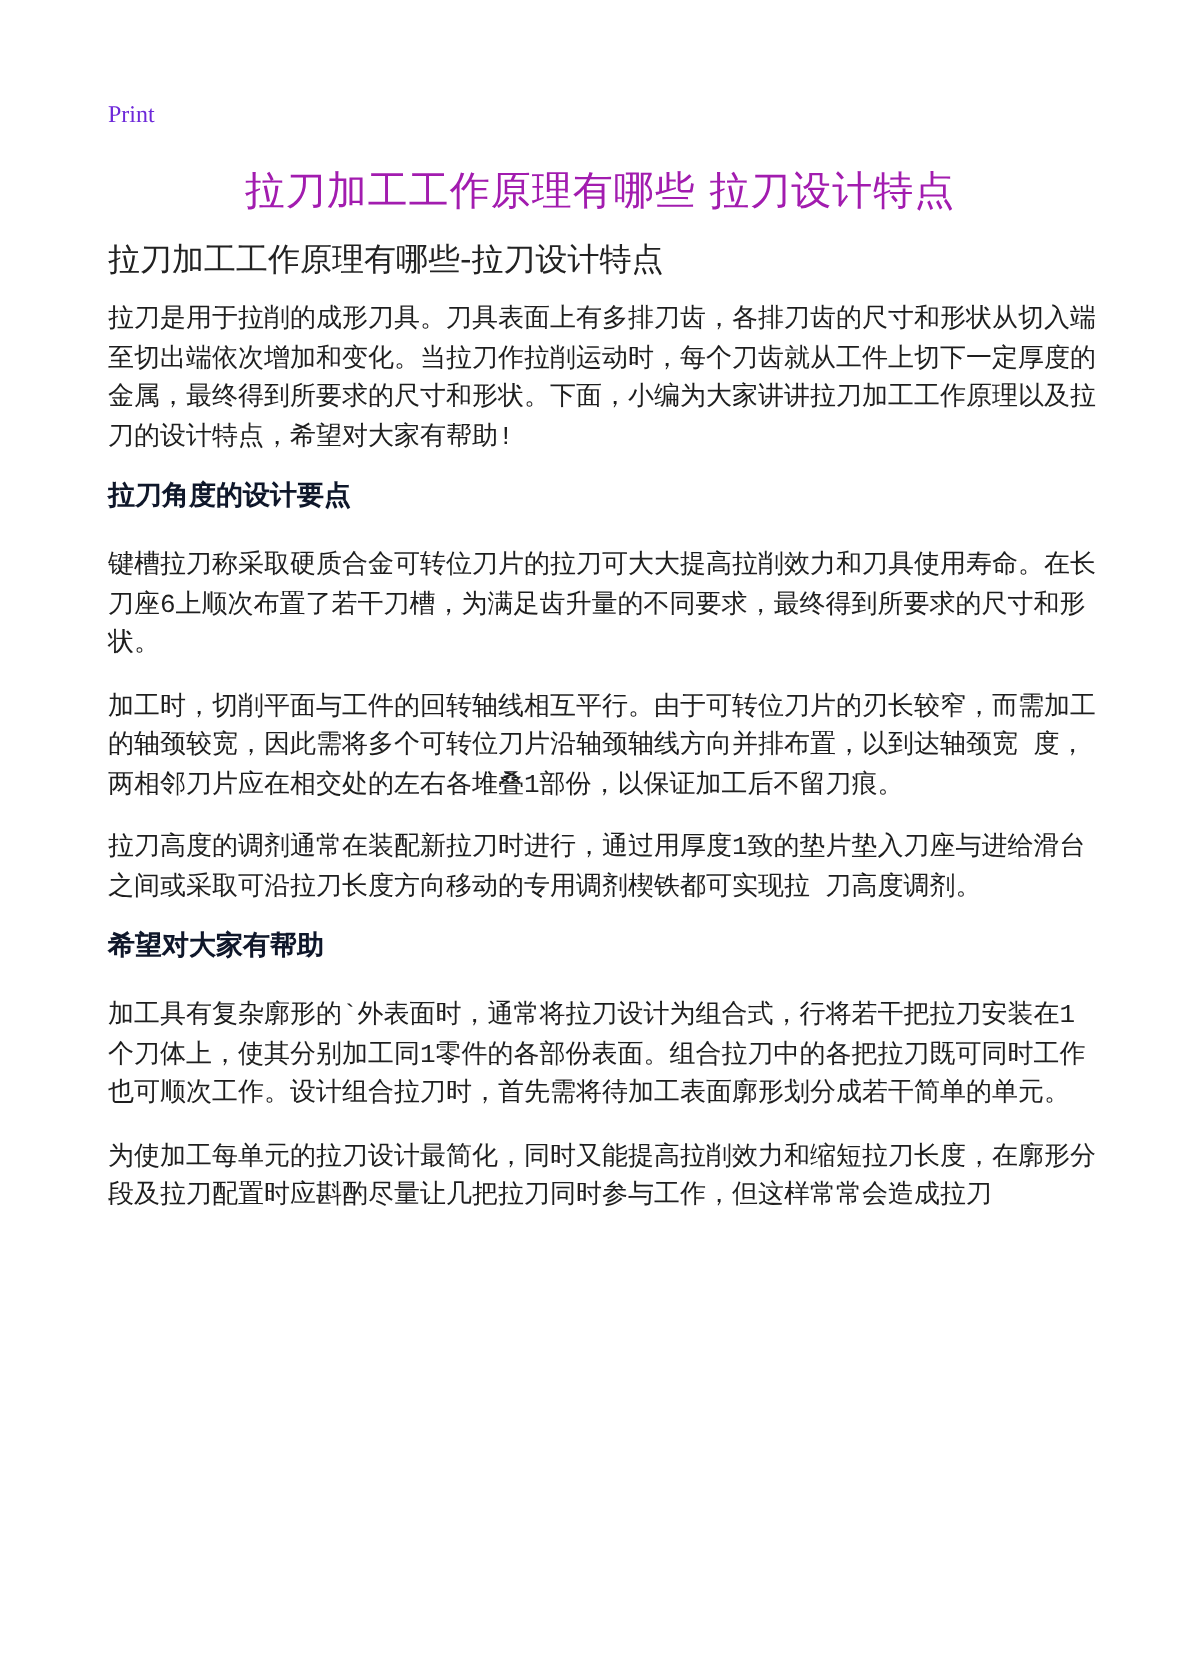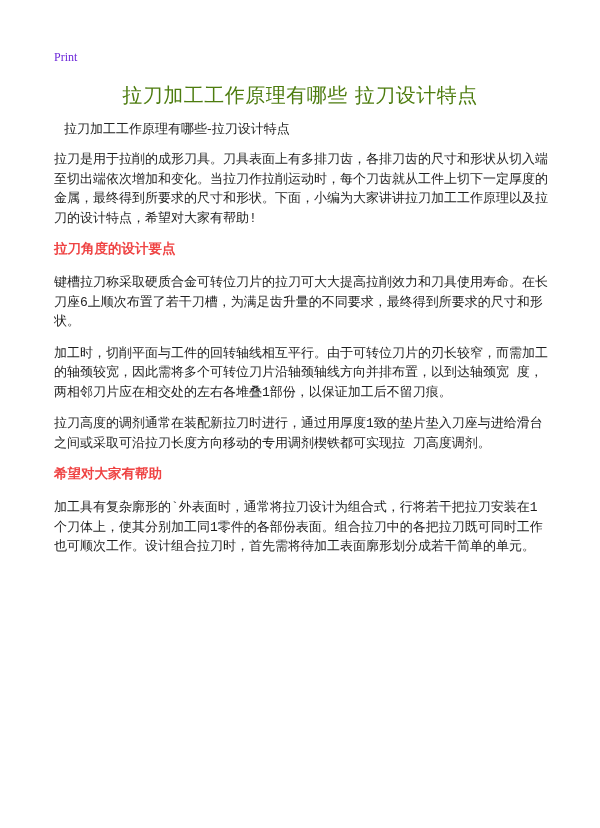--- a/index.html
+++ b/index.html
@@ -1,35 +1,36 @@
 <!DOCTYPE html>
 <html><head>
 <meta charset="utf-8">
 <style>
   html, body { margin: 0; padding: 0; background: #ffffff; }
   body { width: 600px; height: 828px; overflow: hidden; position: relative; color: #1a1a1a; }
   .print-link { position: absolute; left: 54px; top: 50px; font-family: "Liberation Serif", serif; font-size: 12px; color: #6d28d9; text-decoration: none; }
-  .title { position: absolute; left: 0; width: 600px; top: 82px; text-align: center; font-family: "DejaVu Sans", sans-serif; font-size: 20px; color: #4d7c0f; margin: 0; font-weight: normal; letter-spacing: 0.5px; }
-  .subtitle { position: absolute; left: 64px; top: 120px; font-family: "DejaVu Sans", sans-serif; font-size: 13px; color: #222; margin: 0; }
+  .title { position: absolute; left: 0; width: 600px; top: 82px; text-align: center; font-family: "DejaVu Sans", sans-serif; font-size: 20px; color: #a21caf; margin: 0; font-weight: normal; letter-spacing: 0.5px; }
+  .subtitle { position: absolute; left: 54px; top: 120px; font-family: "DejaVu Sans", sans-serif; font-size: 16px; color: #222; margin: 0; }
   .body { position: absolute; left: 54px; top: 150px; width: 494px; font-family: Liberation Mono, monospace; font-size: 13px; line-height: 19.5px; color: #1e1e1e; }
   .body p { margin: 0 0 12px 0; }
-  .body h2 { font-size: 13.5px; font-weight: bold; margin: 2px 0 14px 0; color: #ef4444; line-height: 19px; }
+  .body h2 { font-size: 13.5px; font-weight: bold; margin: 2px 0 14px 0; color: #0f172a; line-height: 19px; }
 </style>
 </head>
 <body>
 
 <a class="print-link" href="#">Print</a>
 
 <h1 class="title">拉刀加工工作原理有哪些  拉刀设计特点</h1>
 
 <div class="subtitle">拉刀加工工作原理有哪些-拉刀设计特点</div>
 
 <div class="body">
   <p>拉刀是用于拉削的成形刀具。刀具表面上有多排刀齿，各排刀齿的尺寸和形状从切入端至切出端依次增加和变化。当拉刀作拉削运动时，每个刀齿就从工件上切下一定厚度的金属，最终得到所要求的尺寸和形状。下面，小编为大家讲讲拉刀加工工作原理以及拉刀的设计特点，希望对大家有帮助!</p>
 
   <h2>拉刀角度的设计要点</h2>
   <p>键槽拉刀称采取硬质合金可转位刀片的拉刀可大大提高拉削效力和刀具使用寿命。在长刀座6上顺次布置了若干刀槽，为满足齿升量的不同要求，最终得到所要求的尺寸和形状。</p>
   <p>加工时，切削平面与工件的回转轴线相互平行。由于可转位刀片的刃长较窄，而需加工的轴颈较宽，因此需将多个可转位刀片沿轴颈轴线方向并排布置，以到达轴颈宽 度，两相邻刀片应在相交处的左右各堆叠1部份，以保证加工后不留刀痕。</p>
   <p>拉刀高度的调剂通常在装配新拉刀时进行，通过用厚度1致的垫片垫入刀座与进给滑台之间或采取可沿拉刀长度方向移动的专用调剂楔铁都可实现拉 刀高度调剂。</p>
 
   <h2>希望对大家有帮助</h2>
   <p>加工具有复杂廓形的`外表面时，通常将拉刀设计为组合式，行将若干把拉刀安装在1个刀体上，使其分别加工同1零件的各部份表面。组合拉刀中的各把拉刀既可同时工作也可顺次工作。设计组合拉刀时，首先需将待加工表面廓形划分成若干简单的单元。</p>
+  <p>为使加工每单元的拉刀设计最简化，同时又能提高拉削效力和缩短拉刀长度，在廓形分段及拉刀配置时应斟酌尽量让几把拉刀同时参与工作，但这样常常会造成拉刀</p>
 </div>
 
 </body></html>

